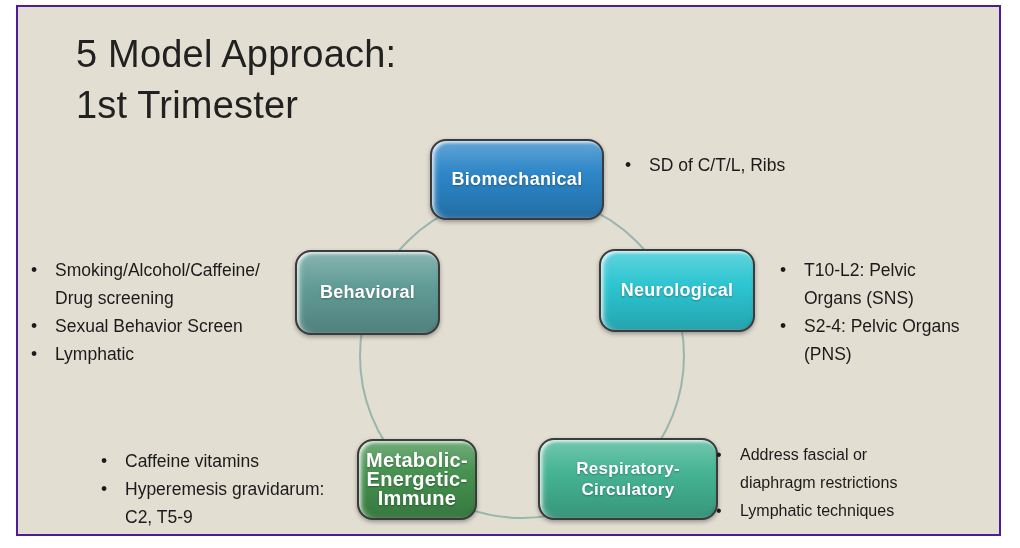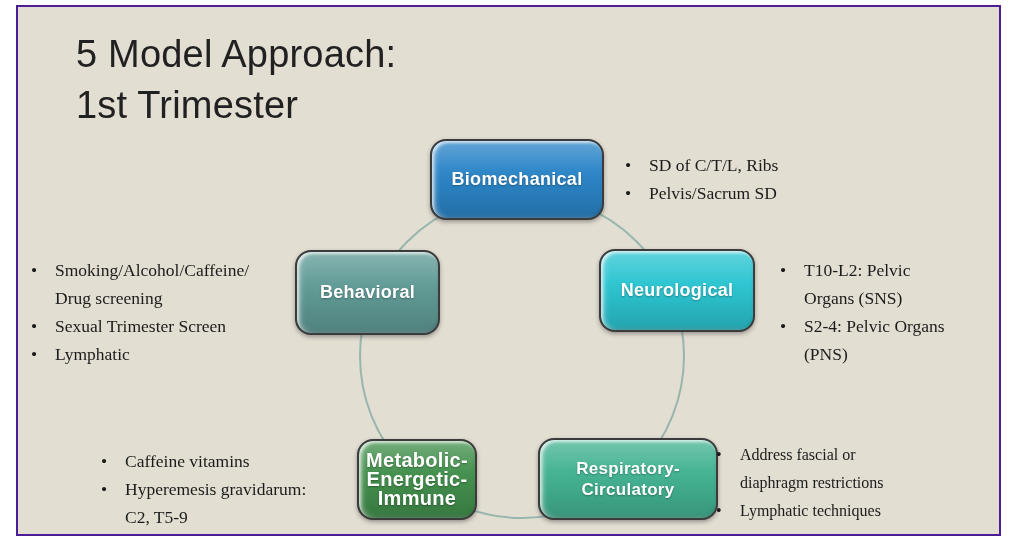--- a/index.html
+++ b/index.html
@@ -88,21 +88,20 @@
   
   .bullets {
     position: absolute;
     z-index: 2;
     margin: 0;
     padding: 0;
     list-style: none;
     color: #1b1b1b;
     font-size: 17.5px;
     line-height: 28px;
-    font-family: Liberation Serif, serif;
   }
   .bullets li {
     position: relative;
     padding-left: 27px;
     white-space: pre-line;
   }
   .bullets li::before {
     content: "\2022";
     position: absolute;
     left: 3px;
@@ -123,21 +122,20 @@
     <div class="slide-title">5 Model Approach:
 1st Trimester</div>
 
     <div class="ring"></div>
 
     <div class="model-box pos-biomech" style="--c: #2b85c7;">
       <span class="label">Biomechanical</span>
     </div>
     <ul class="bullets list-biomech">
       <li>SD of C/T/L, Ribs</li>
-      <li>Pelvis/Sacrum SD</li>
     </ul>
 
     <div class="model-box pos-neuro" style="--c: #2bc5d1;">
       <span class="label">Neurological</span>
     </div>
     <ul class="bullets list-neuro">
       <li>T10-L2: Pelvic
 Organs (SNS)</li>
       <li>S2-4: Pelvic Organs
 (PNS)</li>
@@ -163,18 +161,18 @@
       <li>Hyperemesis gravidarum:
 C2, T5-9</li>
     </ul>
 
     <div class="model-box pos-behav" style="--c: #609b96;">
       <span class="label">Behavioral</span>
     </div>
     <ul class="bullets list-behav">
       <li>Smoking/Alcohol/Caffeine/
 Drug screening</li>
-      <li>Sexual Trimester Screen</li>
+      <li>Sexual Behavior Screen</li>
       <li>Lymphatic</li>
     </ul>
 
   </div>
 </div>
 
 </body></html>

